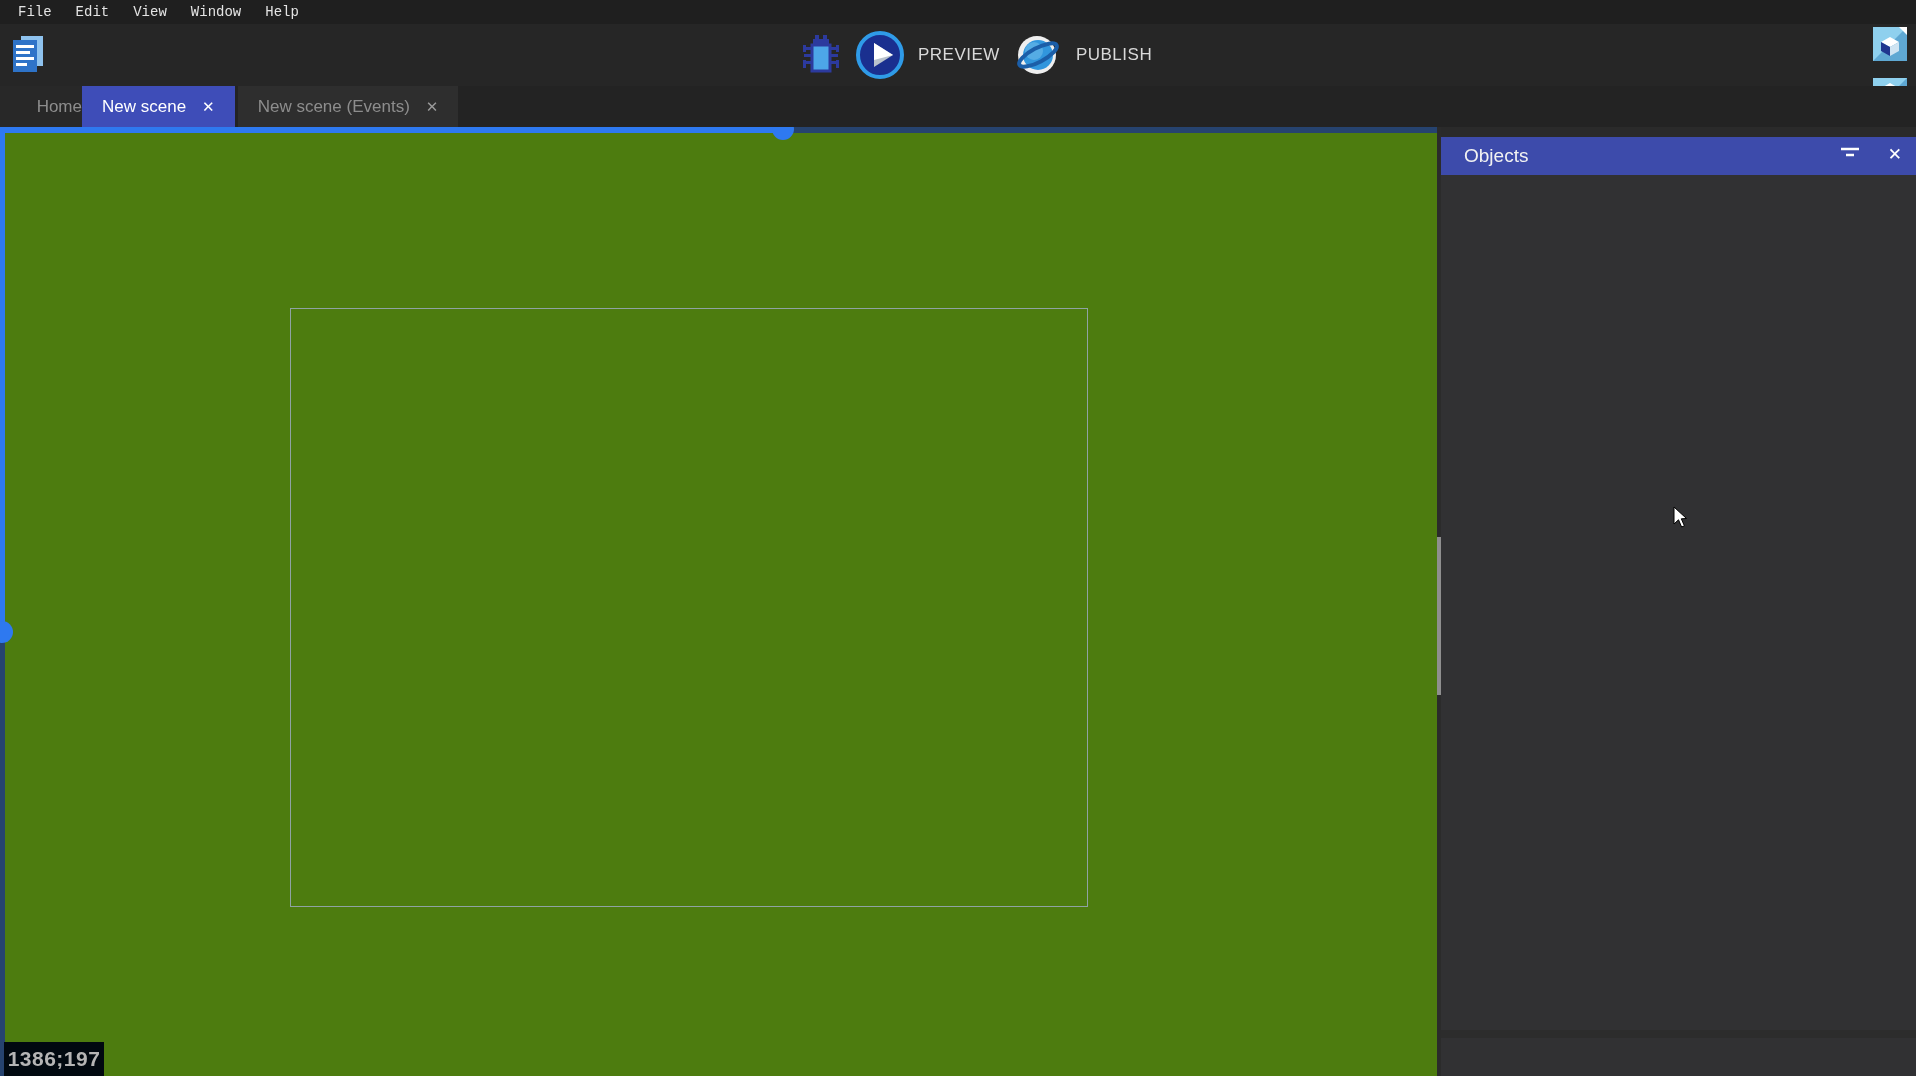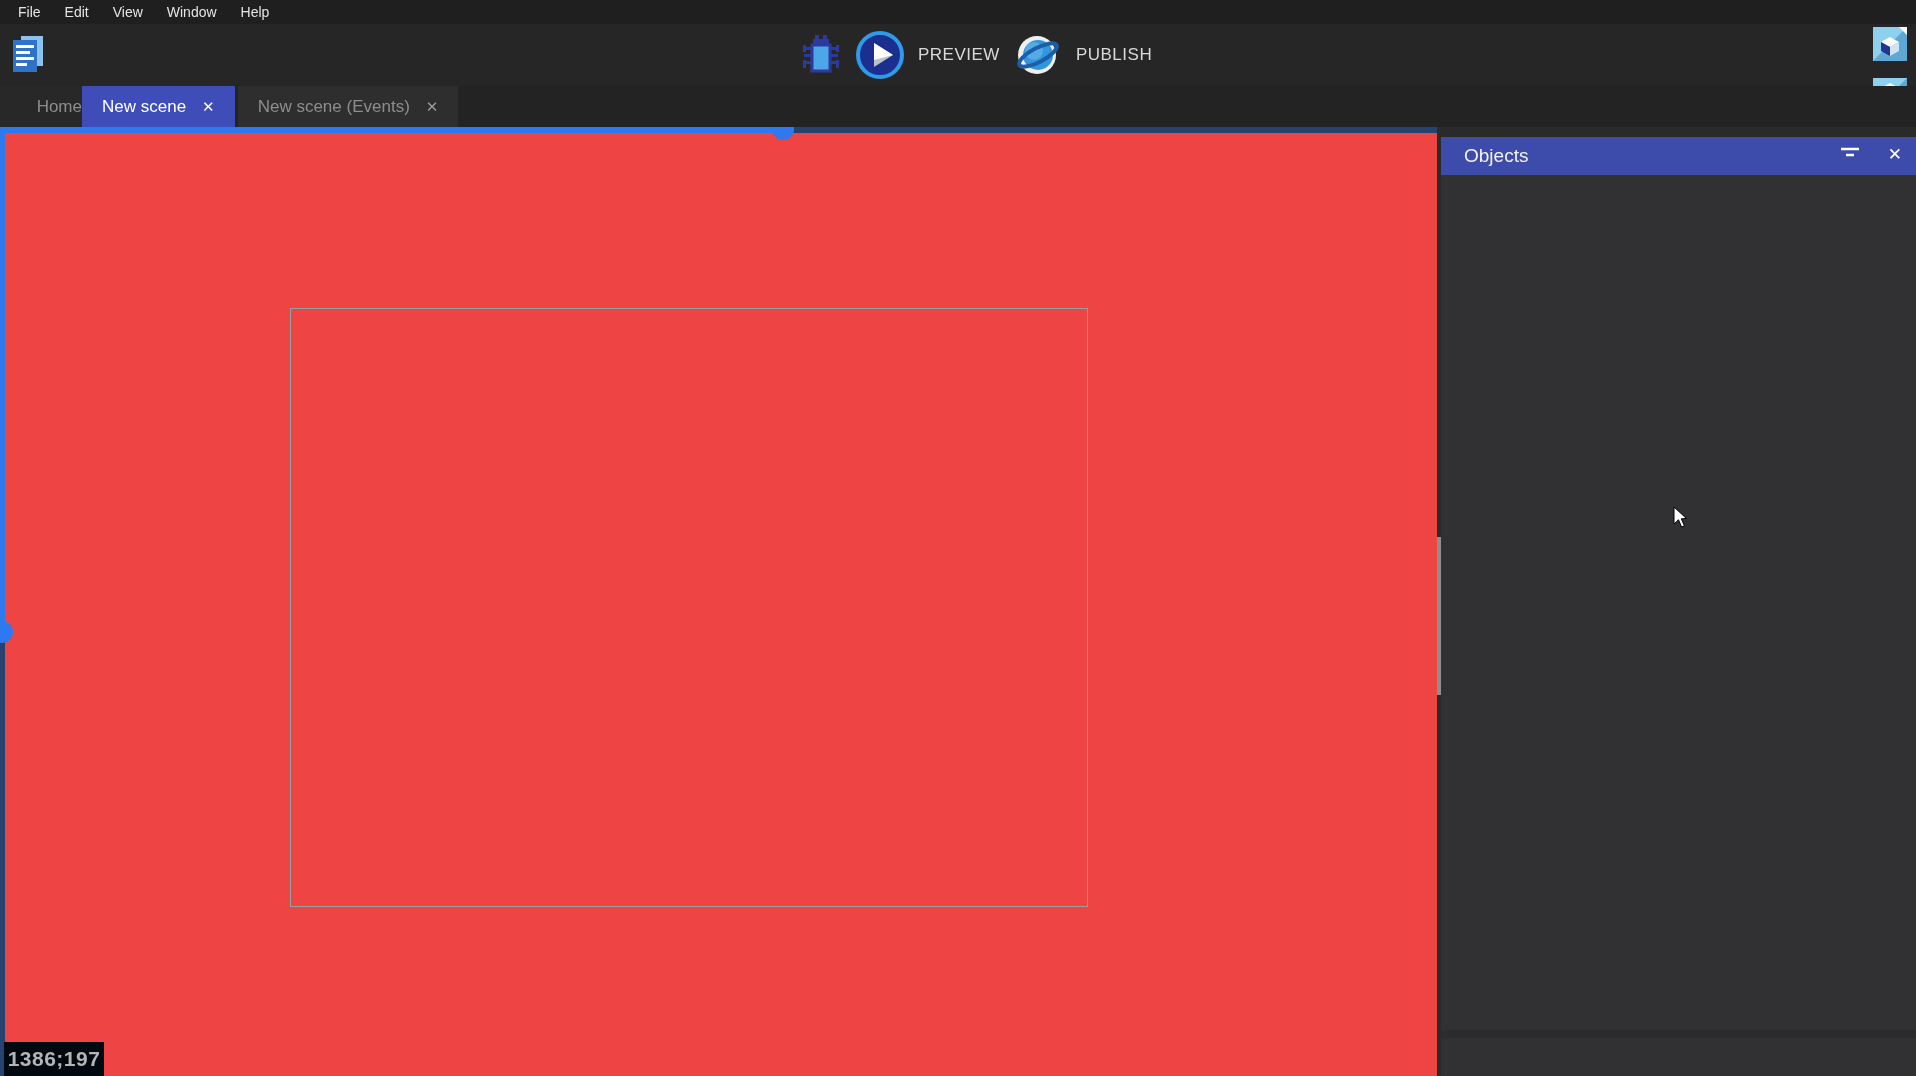--- a/index.html
+++ b/index.html
@@ -2,21 +2,21 @@
 <html><head>
 <meta charset="utf-8">
 <style>
   * { margin:0; padding:0; box-sizing:border-box; }
   html,body { width:1916px; height:1076px; overflow:hidden; background:#262626;
     font-family:"Liberation Sans", sans-serif; }
   #app { position:relative; width:1916px; height:1076px; }
 
   
   #menubar { position:absolute; left:0; top:0; width:1916px; height:24px;
-    background:#1f1f1f; display:flex; align-items:center; padding-left:8px; gap:4px; }
+    background:#1f1f1f; display:flex; align-items:center; padding-left:8px; gap:4px;font-family:Liberation Mono, monospace; }
   .menu-item { color:#e4e4e4; font-size:14px; padding:2px 10px; cursor:default; }
 
   
   #toolbar { position:absolute; left:0; top:24px; width:1916px; height:62px; background:#262626; }
   .tb-btn { background:none; border:none; padding:0; display:flex; align-items:center; cursor:pointer; }
   #project-manager-btn { position:absolute; left:8px; top:10px; }
   #center-cluster { position:absolute; left:800px; top:0; height:62px; display:flex; align-items:center; gap:14px; }
   .big-label { color:#d9d9d9; font-size:17px; letter-spacing:0.5px; }
   .labelled-btn { display:flex; align-items:center; gap:14px; }
   #right-icons { position:absolute; right:6px; top:0; height:62px; display:flex; align-items:center; gap:11px;flex-direction:column; }
@@ -29,21 +29,21 @@
     font-size:17px; padding:0 20px; cursor:pointer; }
   .tab-home { width:82px; color:#8d8d8d; background:#282828; padding:0; }
   .tab-active { background:#3e4db8; color:#ffffff; }
   .tab-inactive { background:#2e2e2e; color:#8d8d8d; margin-left:3px; }
   .tab-close { font-size:15px; line-height:1; cursor:pointer; }
   .tab-active .tab-close { color:#ffffff; }
   .tab-inactive .tab-close { color:#9a9a9a; }
 
   
   #canvas { position:absolute; left:0; top:127px; width:1437px; height:949px;
-    background:#ef4444; overflow:hidden; }
+    background:#4d7c0f; overflow:hidden; }
   #hscroll-bright { position:absolute; left:0; top:0; width:778px; height:6px; background:#2e79f0; }
   #hscroll-dark { position:absolute; left:778px; top:0; width:659px; height:6px; background:#26436f; }
   #hscroll-thumb { position:absolute; left:772px; top:-9px; width:22px; height:22px;
     border-radius:50%; background:#2e79f0; }
   #vscroll-bright { position:absolute; left:0; top:0; width:5px; height:505px; background:#2e79f0; }
   #vscroll-dark { position:absolute; left:0; top:505px; width:5px; height:444px; background:#26436f; }
   #vscroll-thumb { position:absolute; left:-9px; top:494px; width:22px; height:22px;
     border-radius:50%; background:#2e79f0; }
   #scene-rect { position:absolute; left:290px; top:181px; width:798px; height:599px;
     border:1px solid #8fa3a3; }

